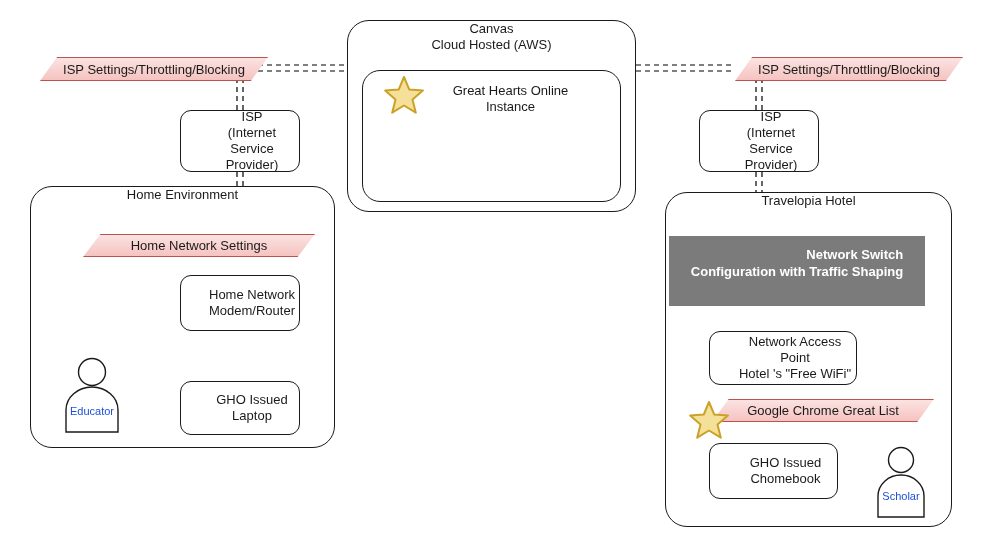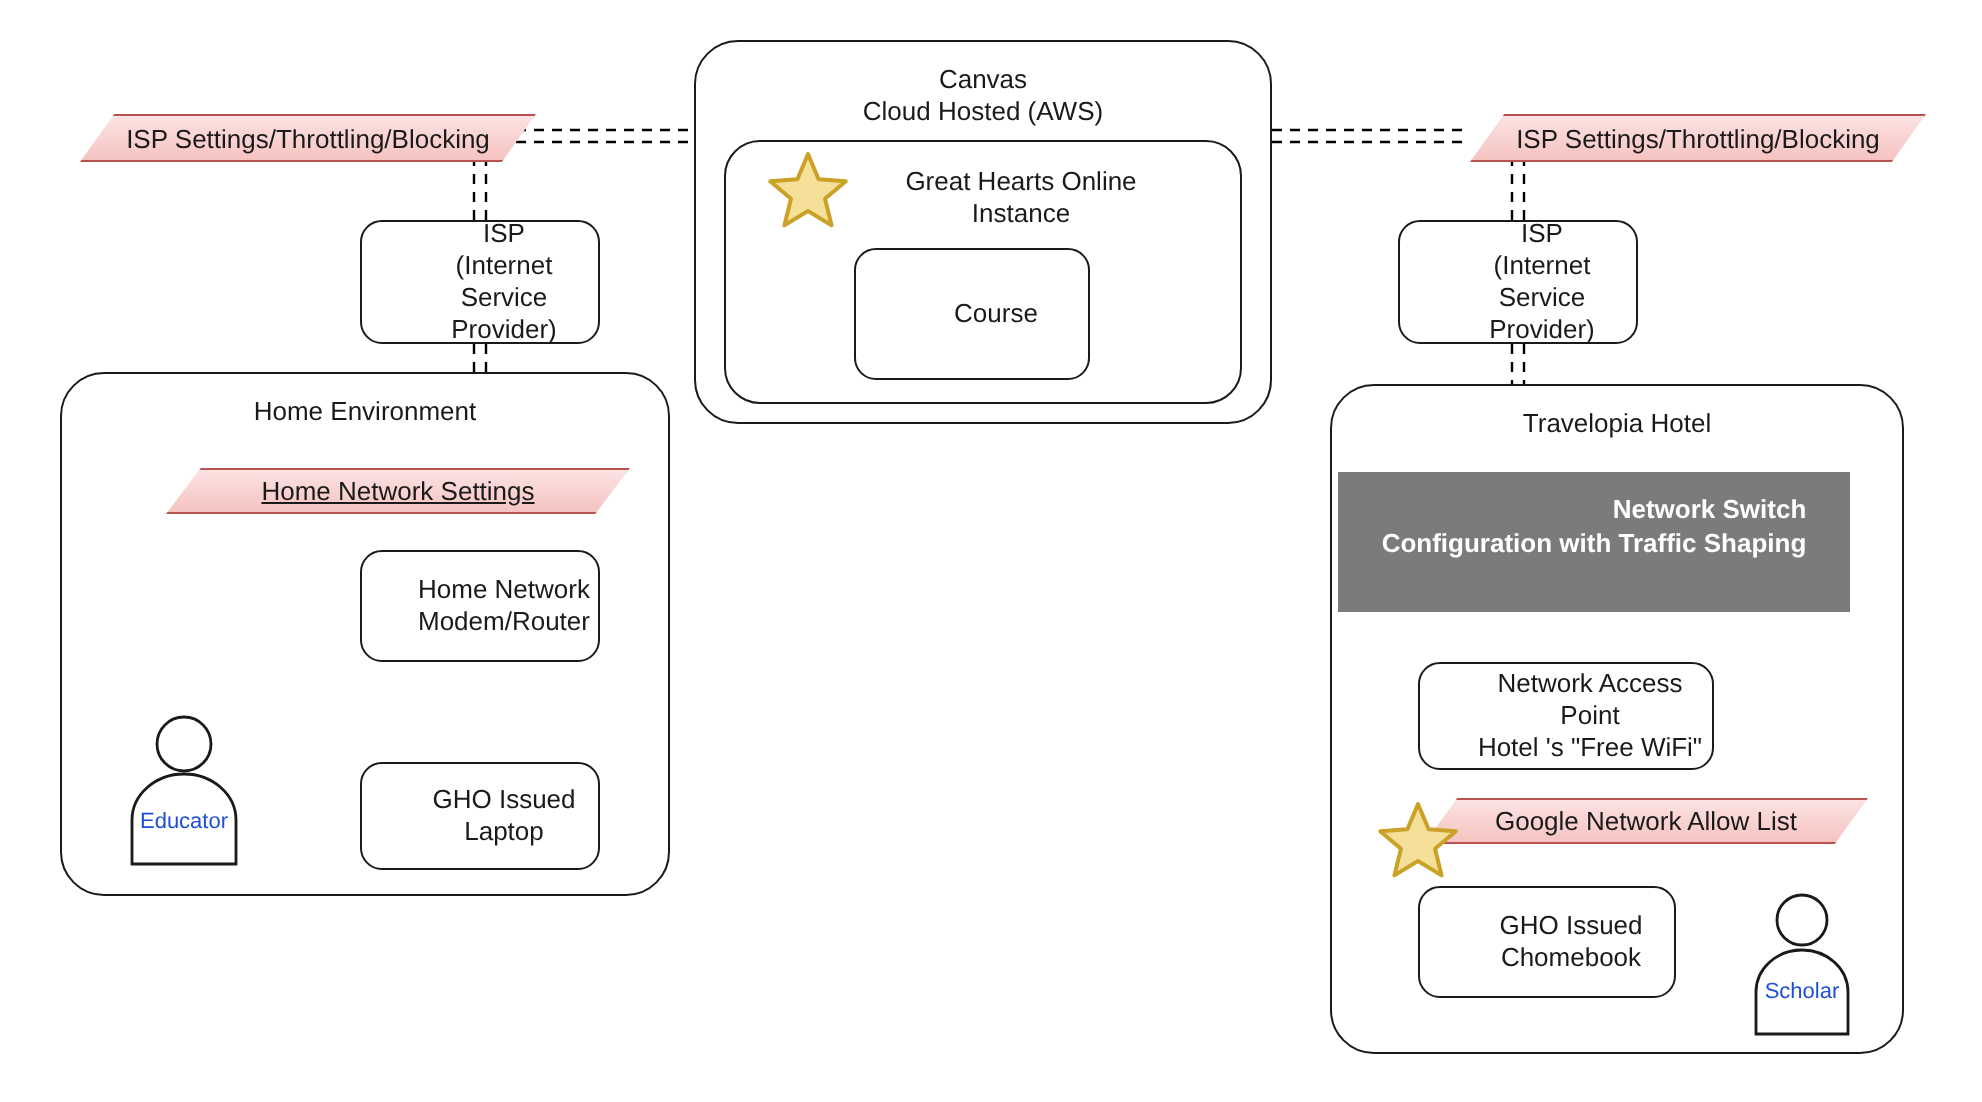--- a/index.html
+++ b/index.html
@@ -48,21 +48,20 @@
   .group {
     background: #ffffff;
     border: 1.4px solid #1a1a1a;
     border-radius: 22px;
     align-items: flex-start;
     justify-content: center;
     font-size: 13px;
     color: #1a1a1a;
   }
   .group > .group-label {
-    margin-top: 11px;
     background: transparent;
     padding: 0 5px;
   }
   .group.inner { border-radius: 18px; }
   
   .banner {
     position: absolute;
     display: flex;
     align-items: center;
     justify-content: center;
@@ -170,40 +169,37 @@
 
   <div class="node group inner" style="left:362px; top:70px; width:259px; height:132px;">
     <div class="group-label" style="white-space: pre-line; margin-top:12px; margin-left:38px;">Great Hearts Online
 Instance</div>
   </div>
 
   <svg class="star" style="left:383px; top:74px;" width="42" height="42" viewBox="0 0 42 42">
     <polygon points="21,3 26.3,15.6 39.9,16.6 29.5,25.4 32.8,38.7 21,31.5 9.2,38.7 12.5,25.4 2.1,16.6 15.7,15.6" fill="#f5e09a" stroke="#c9a227" stroke-width="2" stroke-linejoin="round"></polygon>
   </svg>
 
-  <div class="node rrect" style="left:427px; top:124px; width:118px; height:66px;">
-    <span>Course</span>
-  </div>
 
   <div class="banner" style="left:40px; top:57px; width:228px; height:24px;">
     <div class="banner-skew"></div>
     <span class="banner-text">ISP Settings/Throttling/Blocking</span>
   </div>
 
   <div class="node rrect" style="left:180px; top:110px; width:120px; height:62px; white-space:pre-line;">
     <span>ISP
 (Internet Service
 Provider)</span>
   </div>
 
   <div class="node group" style="left:30px; top:186px; width:305px; height:262px;">
     <div class="group-label">Home Environment</div>
   </div>
 
-  <div class="banner" style="left:83px; top:234px; width:232px; height:23px;text-decoration:underline;">
+  <div class="banner" style="left:83px; top:234px; width:232px; height:23px;">
     <div class="banner-skew"></div>
     <span class="banner-text">Home Network Settings</span>
   </div>
 
   <div class="node rrect" style="left:180px; top:275px; width:120px; height:56px; white-space:pre-line;">
     <span>Home Network
 Modem/Router</span>
   </div>
 
   <div class="node rrect" style="left:180px; top:357px; width:120px; height:54px;margin-top:24px;">
@@ -241,21 +237,21 @@
 Configuration with Traffic Shaping</div>
   </div>
 
   <div class="node rrect" style="left:709px; top:331px; width:148px; height:54px; white-space:pre-line;">
     <span>Network Access Point
 Hotel 's "Free WiFi"</span>
   </div>
 
   <div class="banner" style="left:712px; top:399px; width:222px; height:23px;">
     <div class="banner-skew"></div>
-    <span class="banner-text">Google Network Allow List</span>
+    <span class="banner-text">Google Chrome Great List</span>
   </div>
 
   <svg class="star" style="left:688px; top:399px;" width="42" height="42" viewBox="0 0 42 42">
     <polygon points="21,3 26.3,15.6 39.9,16.6 29.5,25.4 32.8,38.7 21,31.5 9.2,38.7 12.5,25.4 2.1,16.6 15.7,15.6" fill="#f5e09a" stroke="#c9a227" stroke-width="2" stroke-linejoin="round"></polygon>
   </svg>
 
   <div class="node rrect" style="left:709px; top:443px; width:129px; height:56px; white-space:pre-line;">
     <span>GHO Issued
 Chomebook</span>
   </div>

